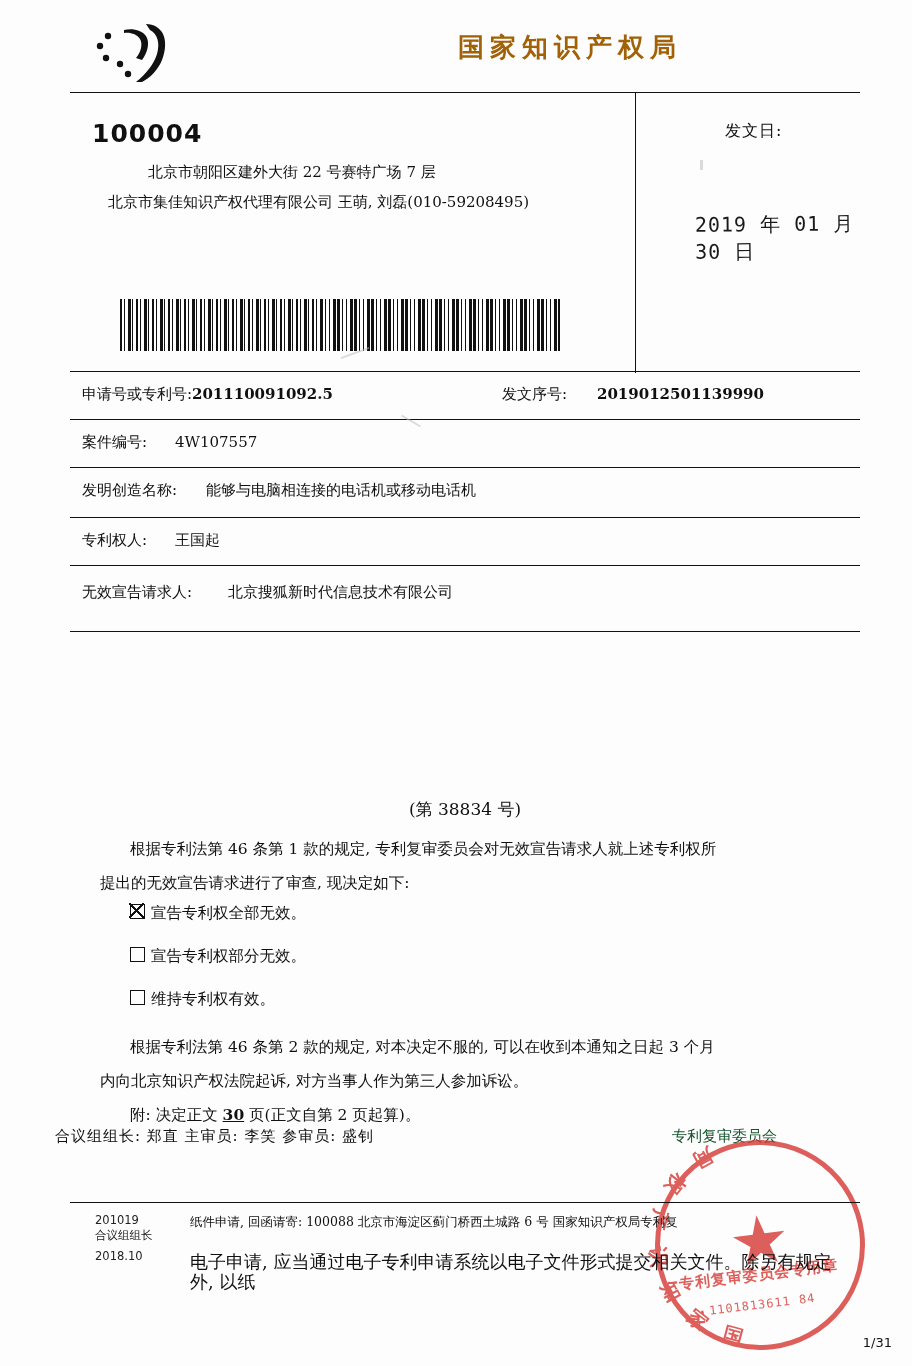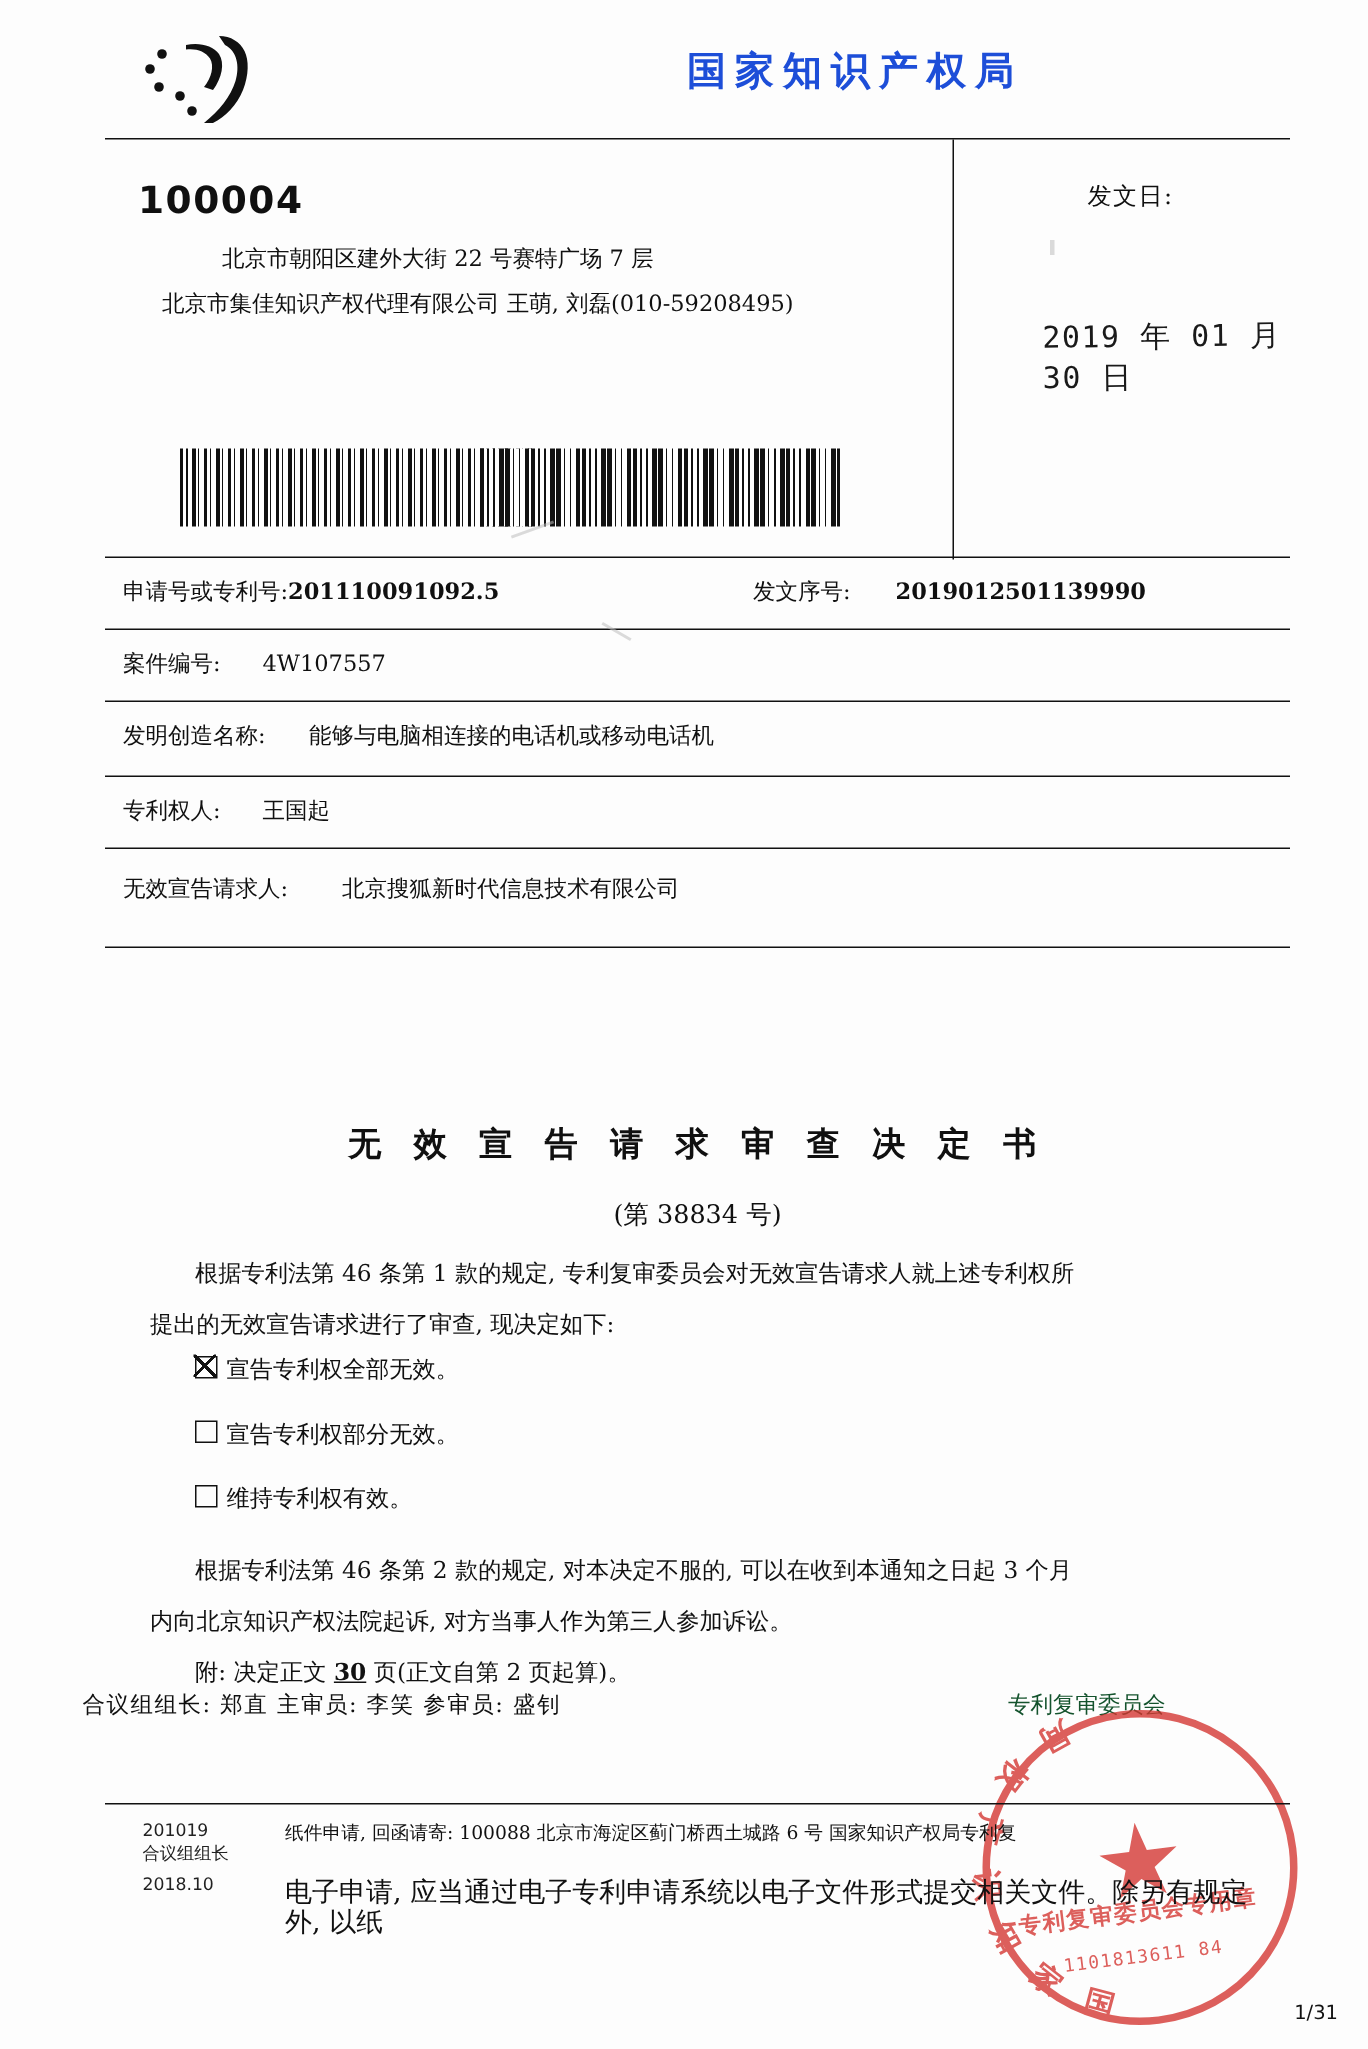--- a/index.html
+++ b/index.html
@@ -37,21 +37,21 @@
   }
   .org-title {
     position: absolute;
     left: 290px; top: 12px;
     width: 420px;
     text-align: center;
     font-family: Liberation Sans, sans-serif;
     font-weight: 700;
     font-size: 26px;
     letter-spacing: 6px;
-    color: #1d4ed8;
+    color: #a16207;
   }
 
   
   .frame {
     position: absolute;
     left: 70px; top: 92px;
     width: 790px;
     border-top: 1.6px solid #111;
     border-bottom: 0;
   }
@@ -401,21 +401,20 @@
     <div class="row-label" style="left:12px; top:388px">发明创造名称:</div>
     <div class="row-val-n" style="left:136px; top:388px">能够与电脑相连接的电话机或移动电话机</div>
 
     <div class="row-label" style="left:12px; top:438px">专利权人:</div>
     <div class="row-val-n" style="left:105px; top:438px">王国起</div>
 
     <div class="row-label" style="left:12px; top:490px">无效宣告请求人:</div>
     <div class="row-val-n" style="left:158px; top:490px">北京搜狐新时代信息技术有限公司</div>
   </div>
 
-  <div class="doc-title">无 效 宣 告 请 求 审 查 决 定 书</div>
   <div class="doc-number">(第 38834 号)</div>
 
   <div class="para" style="left:130px; top:832px">根据专利法第 46 条第 1 款的规定, 专利复审委员会对无效宣告请求人就上述专利权所</div>
   <div class="para" style="left:100px; top:866px">提出的无效宣告请求进行了审查, 现决定如下:</div>
 
   <div class="opt" style="left:130px; top:903px">
     <span class="chk checked"></span><span>宣告专利权全部无效。</span>
   </div>
   <div class="opt" style="left:130px; top:946px">
     <span class="chk"></span><span>宣告专利权部分无效。</span>

